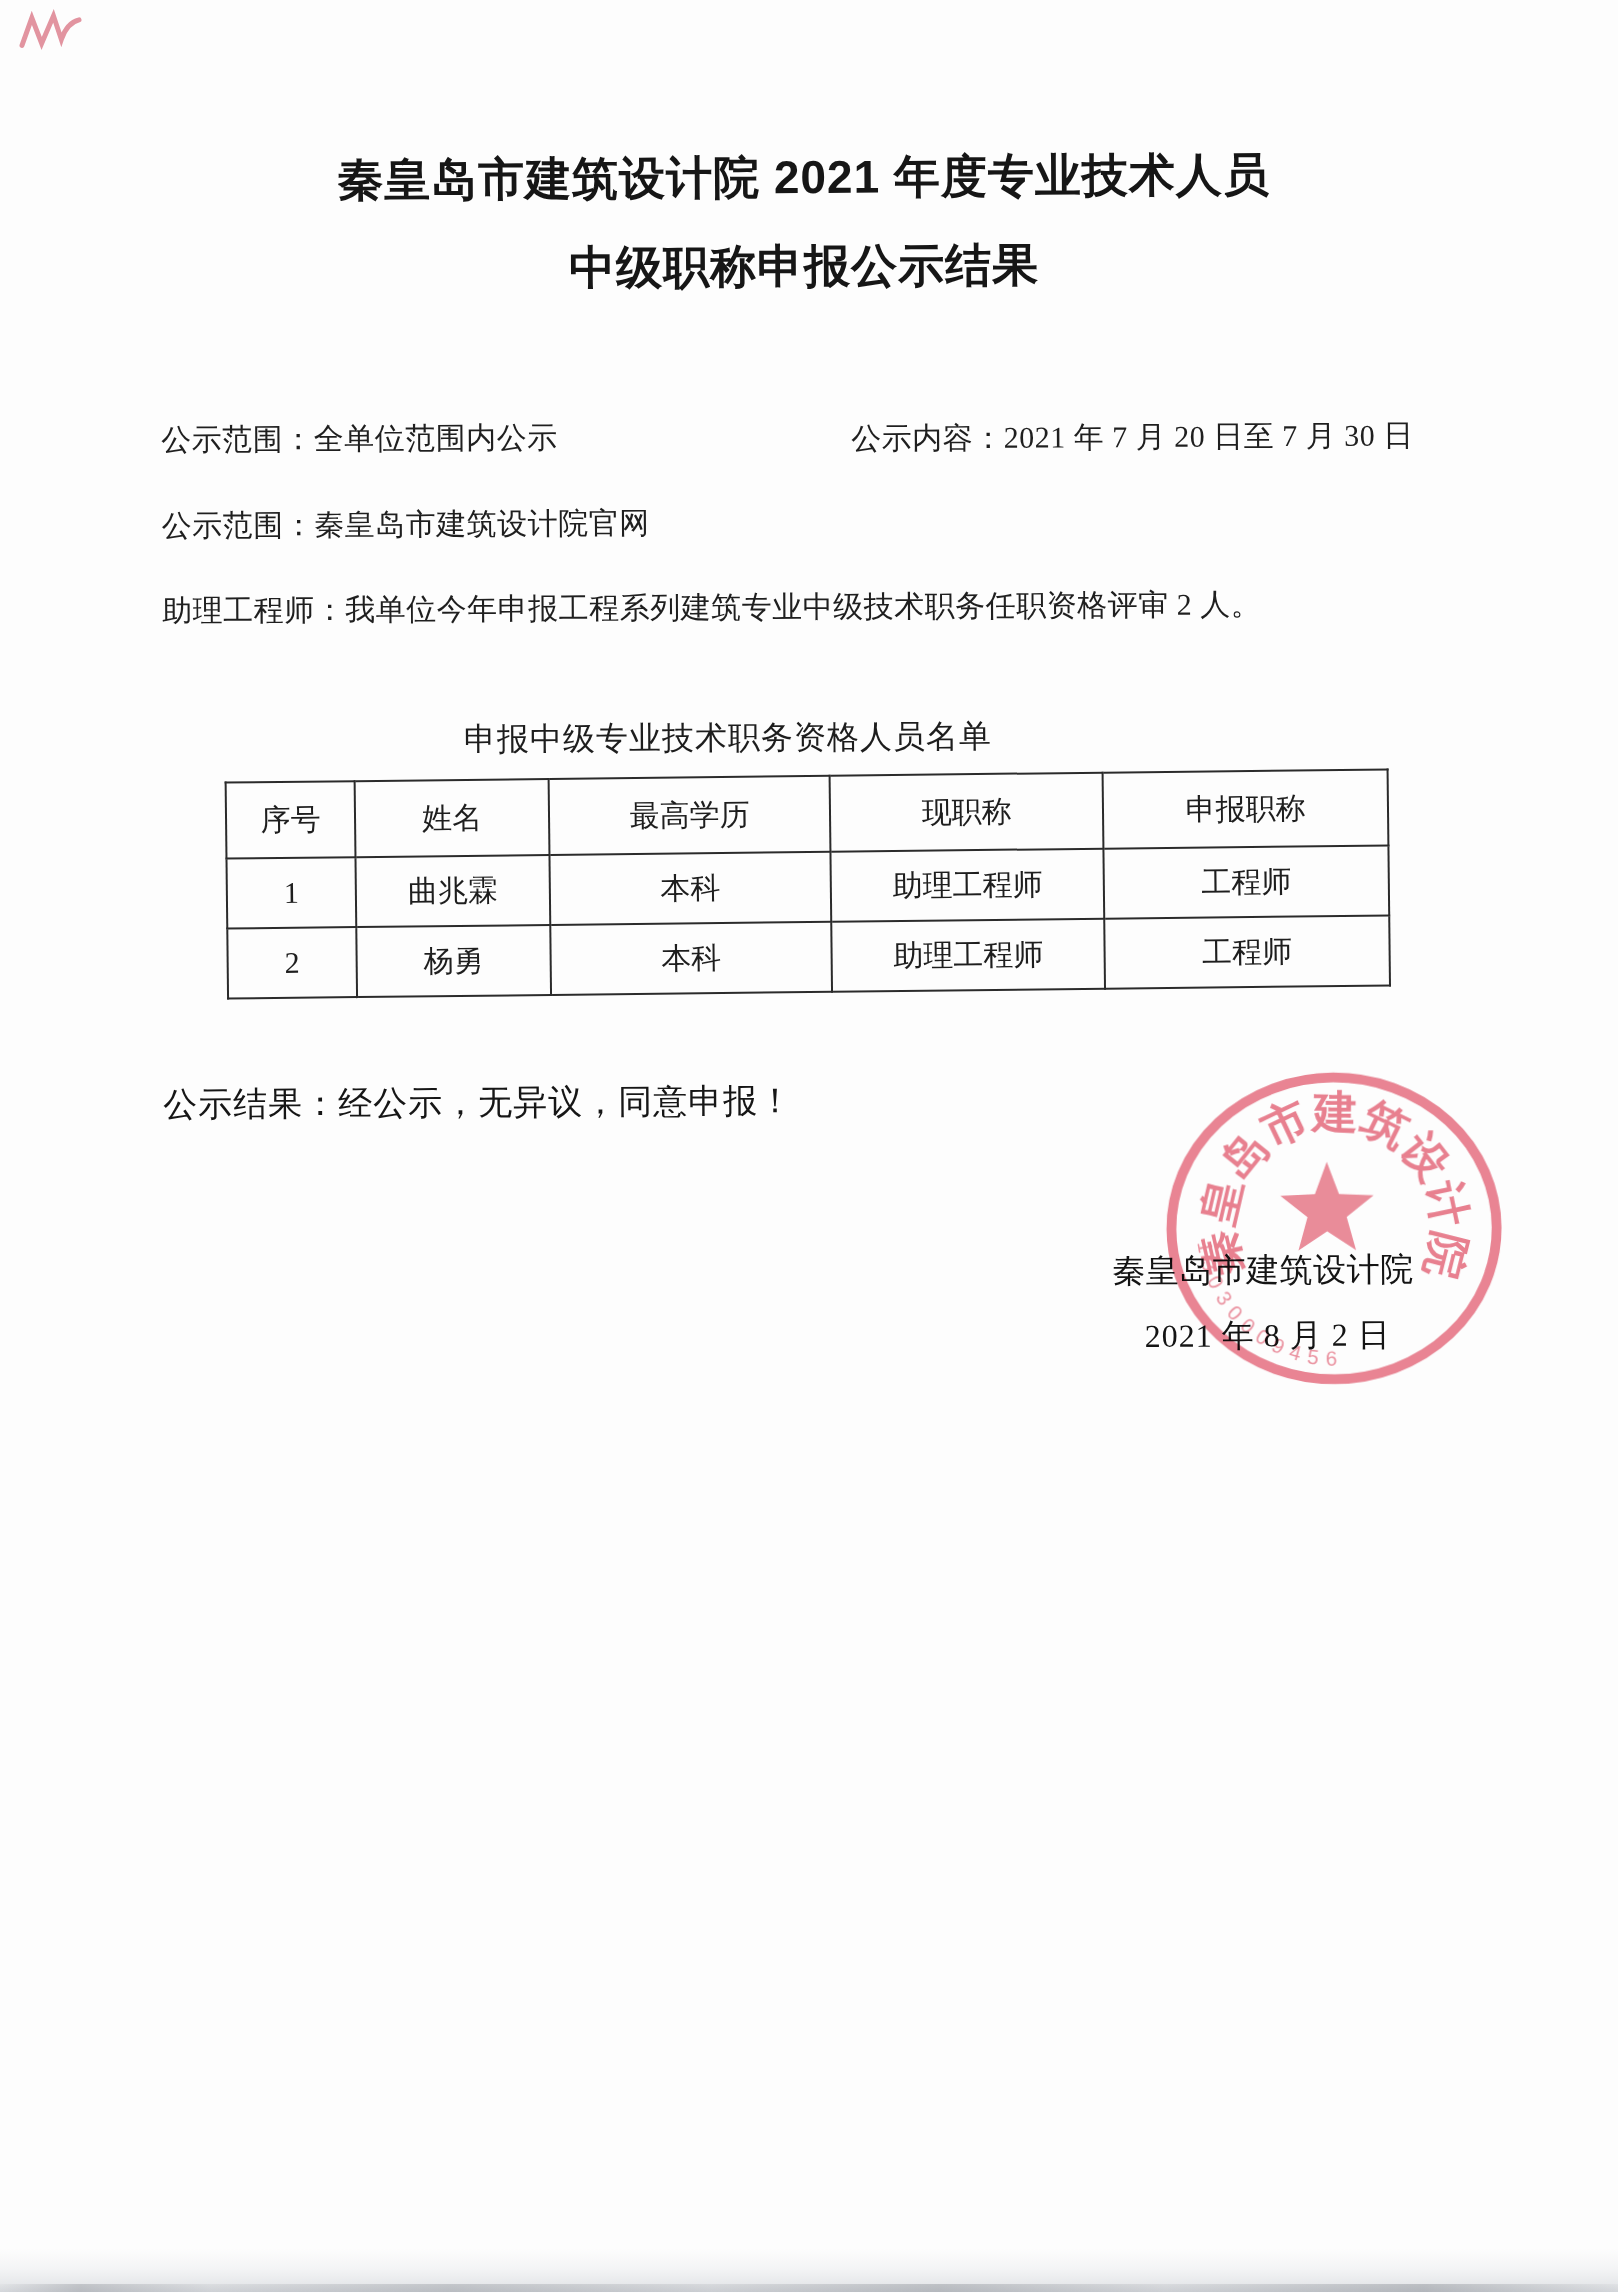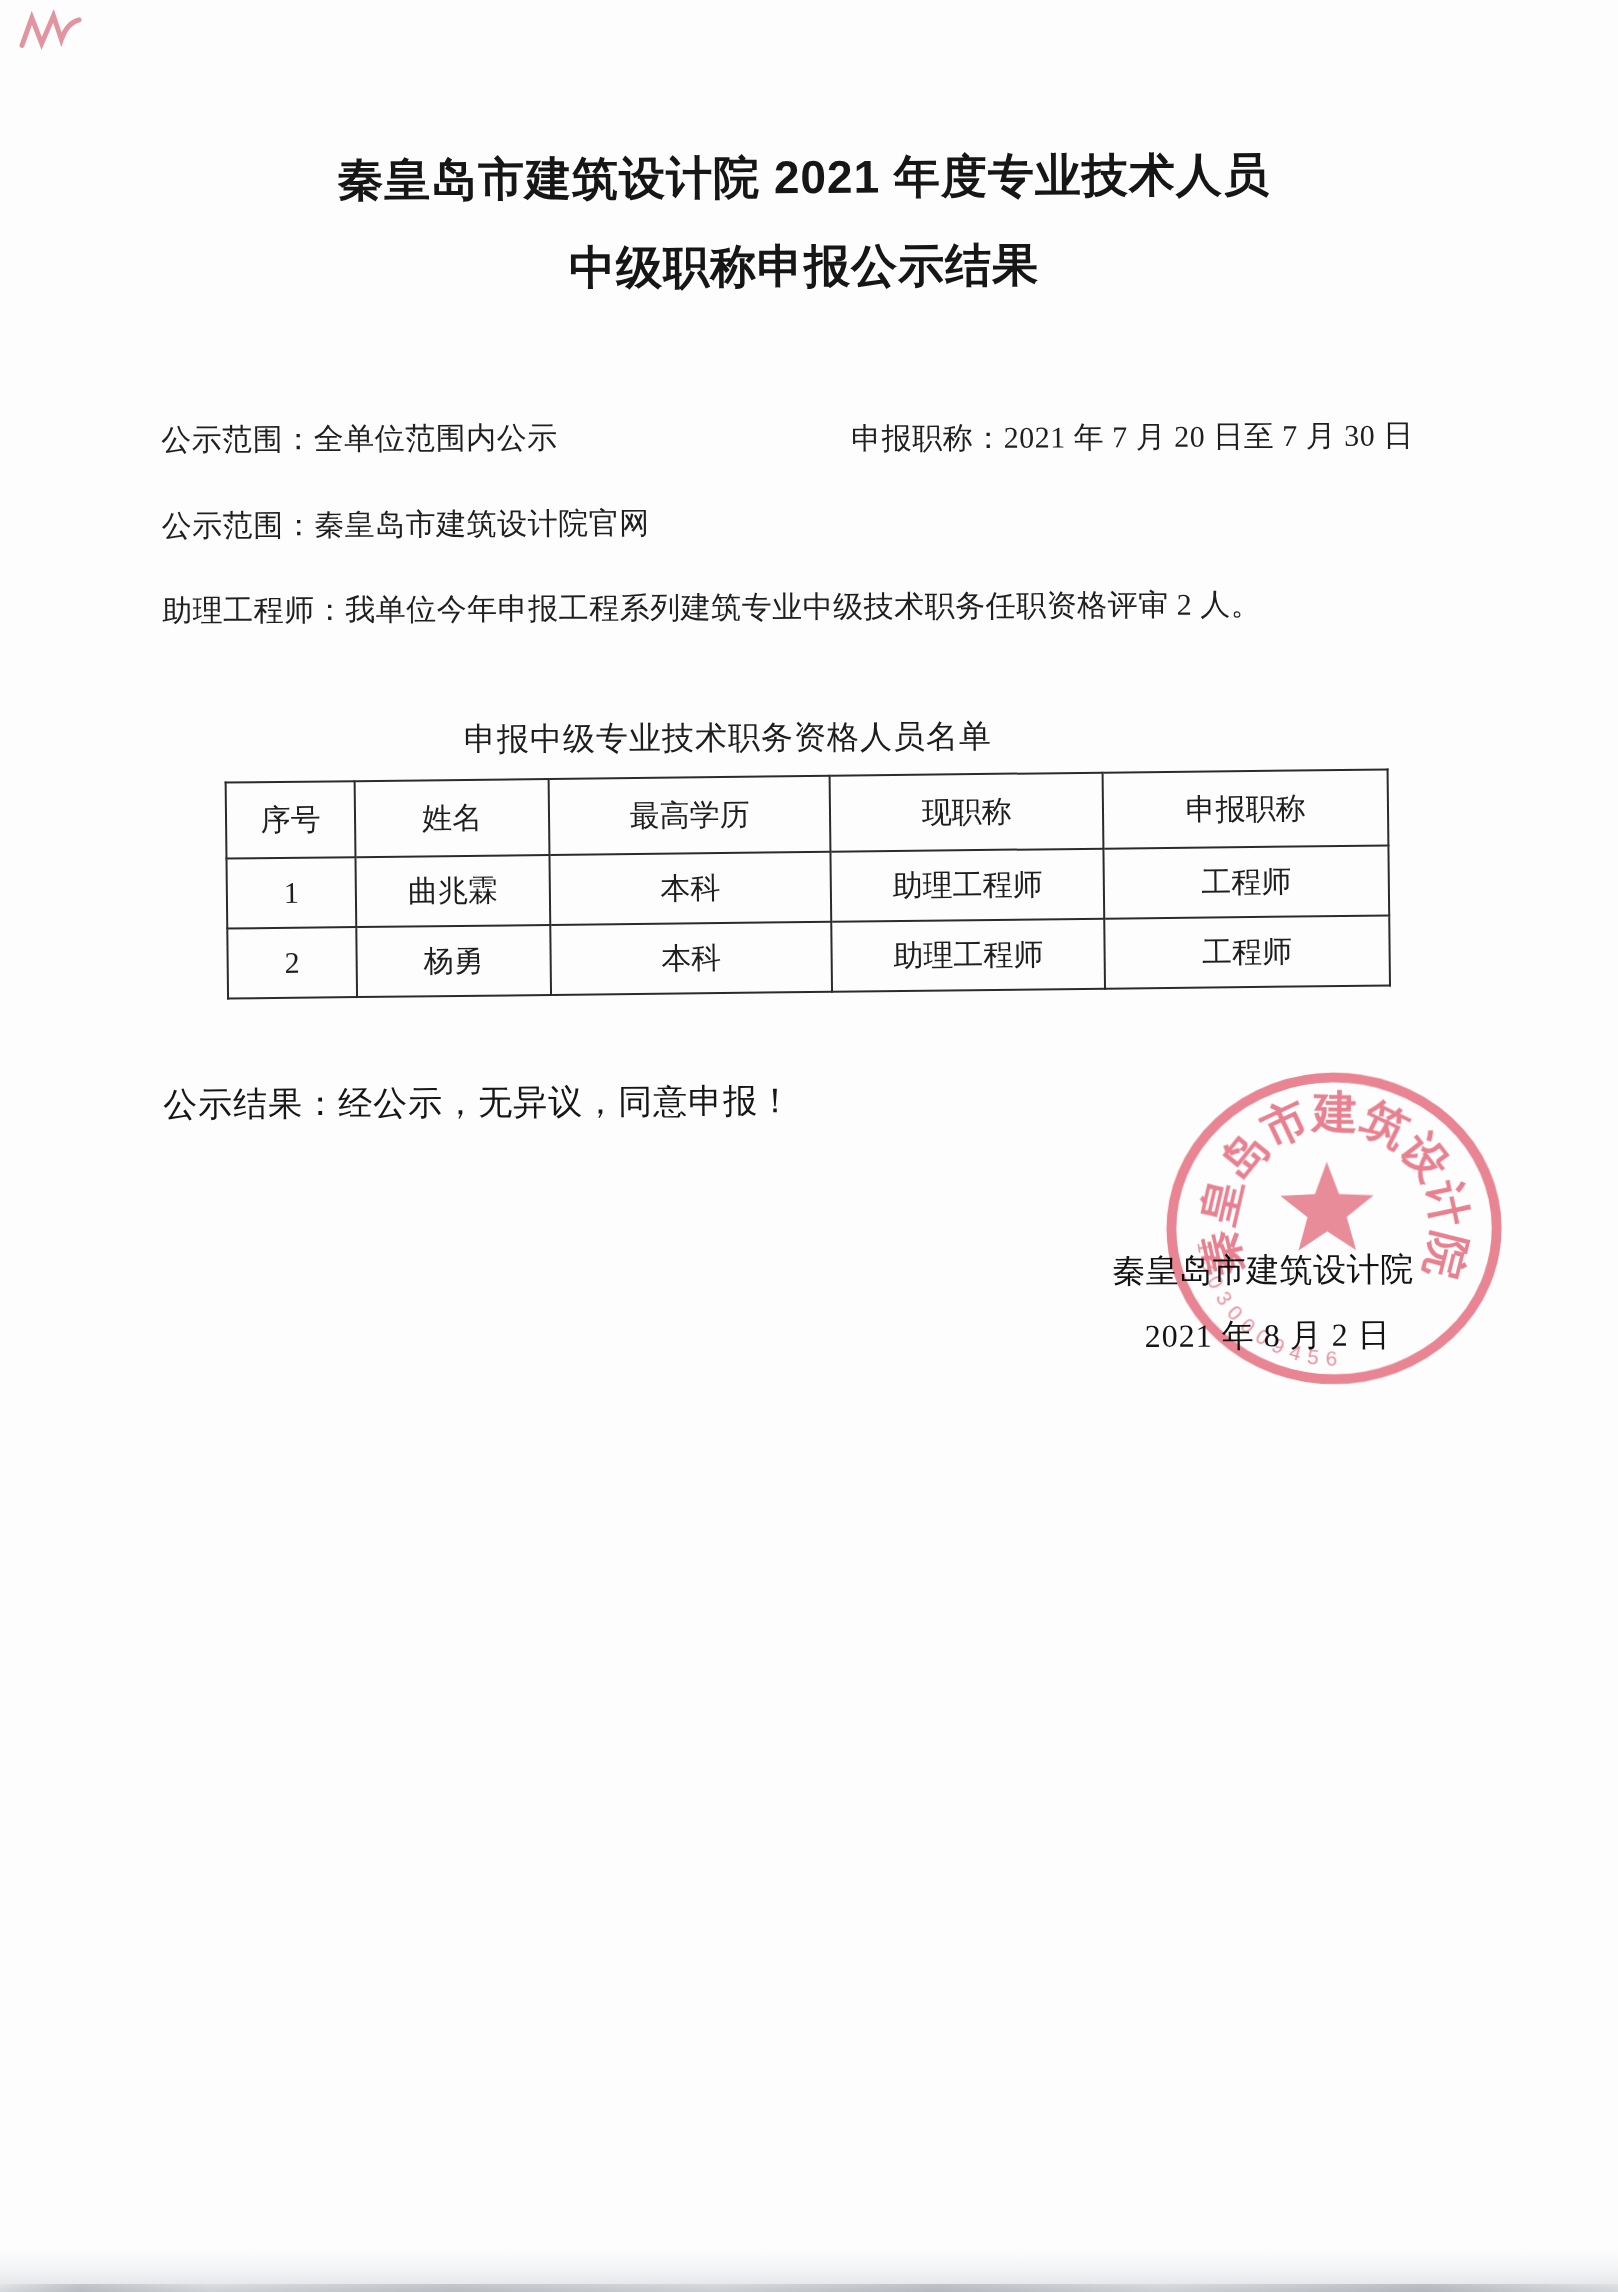--- a/index.html
+++ b/index.html
@@ -78,21 +78,21 @@
     <path d="M6,40 L16,12 L26,38 L38,10 L46,34 C50,22 56,16 64,14" fill="none" stroke="#cc3f55" stroke-width="5" stroke-linecap="round"></path>
   </svg>
 
   <div id="content">
 
     <div class="abs doc-title" style="top:147px;">秦皇岛市建筑设计院 2021 年度专业技术人员</div>
     <div class="abs doc-title" style="top:236px;">中级职称申报公示结果</div>
 
     <div class="abs body-line" style="left:165px;top:416px;"><span>公示范围：</span><span>全单位范围内公示</span></div>
 
-    <div class="abs body-line" style="left:855px;top:419px;"><span>申报职称：</span><span>2021 年 7 月 20 日至 7 月 30 日</span></div>
+    <div class="abs body-line" style="left:855px;top:419px;"><span>公示内容：</span><span>2021 年 7 月 20 日至 7 月 30 日</span></div>
 
     <div class="abs body-line" style="left:165px;top:502px;"><span>公示范围：</span><span>秦皇岛市建筑设计院官网</span></div>
 
     <div class="abs body-line" style="left:165px;top:587px;"><span>助理工程师：</span><span>我单位今年申报工程系列建筑专业中级技术职务任职资格评审 2 人。</span></div>
 
     <div class="abs tbl-caption" style="top:716px;">申报中级专业技术职务资格人员名单</div>
 
     <table class="roster abs" style="left:227px;top:775px;">
       <colgroup>
         <col style="width:11.1%">

